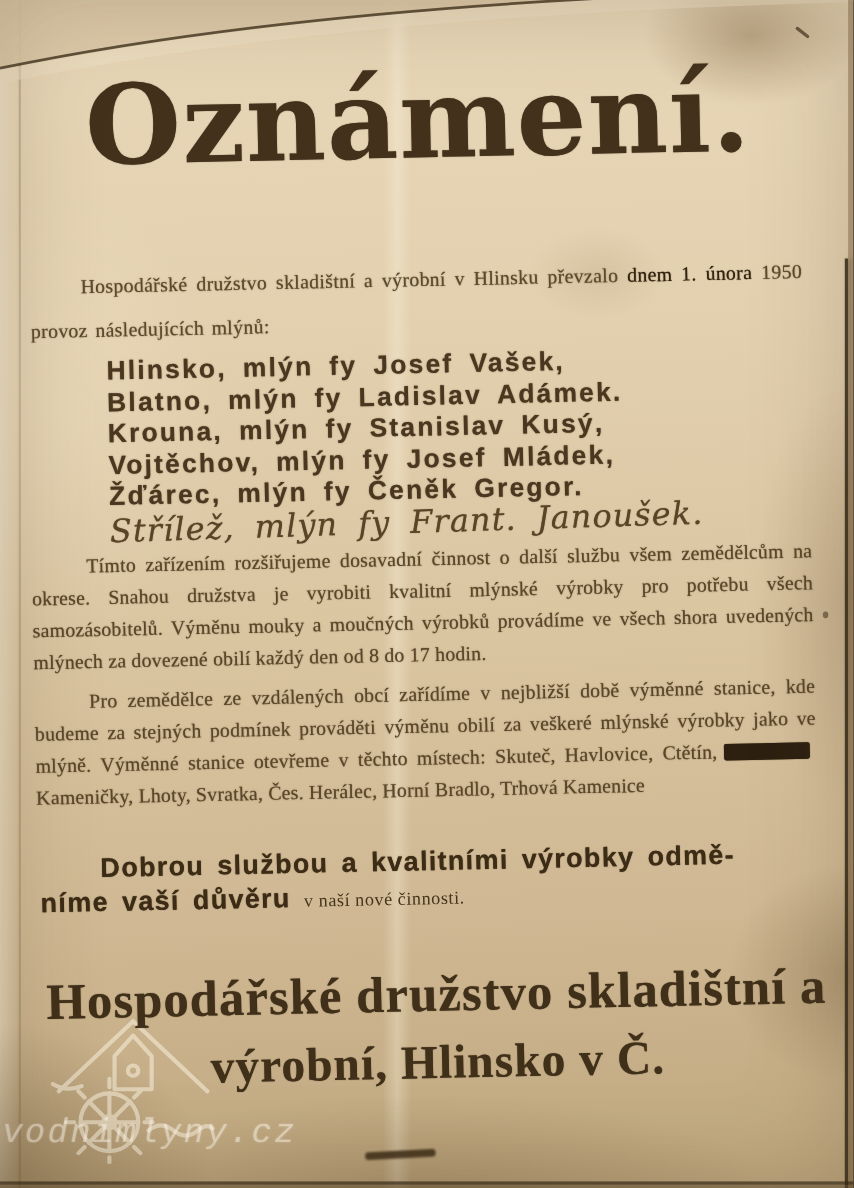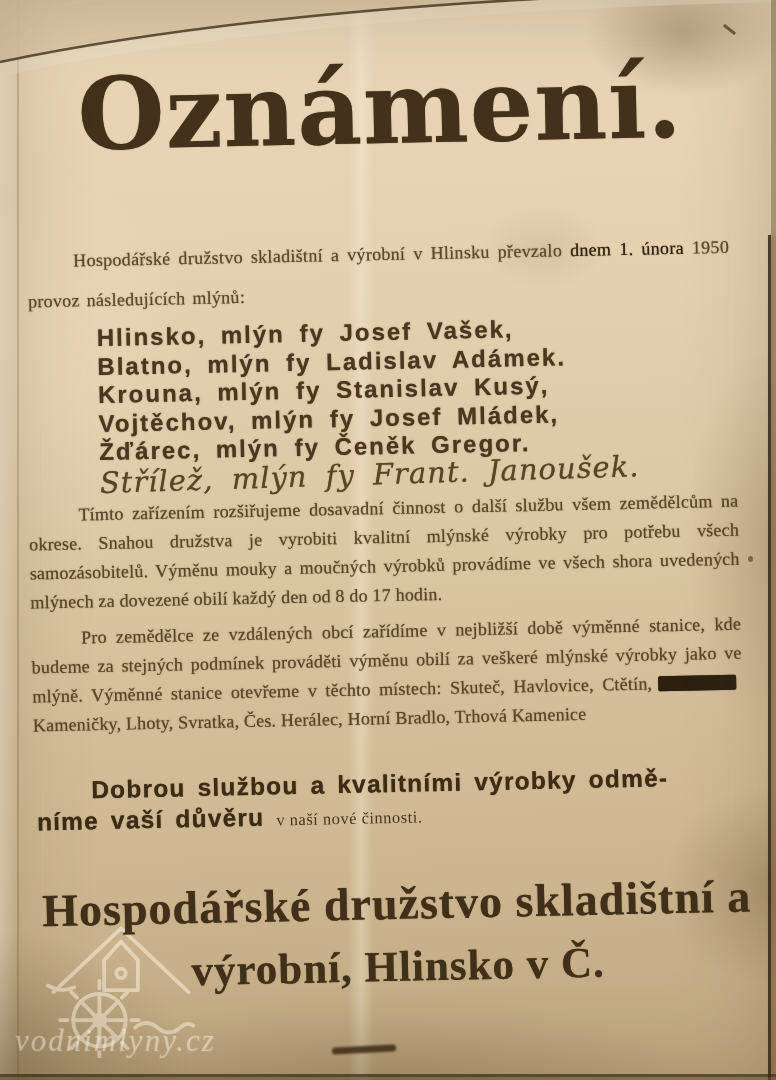--- a/index.html
+++ b/index.html
@@ -58,26 +58,25 @@
   .vignette{
     position:absolute;inset:0;pointer-events:none;
     box-shadow:inset 0 0 90px rgba(88,68,42,.28);
   }
   .tick{position:absolute;background:rgba(62,47,26,.7);border-radius:2px;}
   .speck{position:absolute;background:rgba(62,47,26,.55);border-radius:50%;}
   
   .watermark{position:absolute;left:0;top:905px;width:300px;height:175px;pointer-events:none;}
   .wm-icon{position:absolute;left:46px;top:8px;opacity:.5;}
   .wm-text{
-    position:absolute;left:2px;top:118px;
-    font-family:Liberation Serif, serif;font-style:italic;
+    position:absolute;left:2px;top:108px;
+    font-family:Liberation Mono, monospace;font-style:italic;
     font-size:31px;letter-spacing:2px;
     color:rgba(255,248,232,.42);
     text-shadow:0 0 2px rgba(255,255,255,.25);
-    margin-left:13px;
   }
   
   .content{position:absolute;inset:0;transform:rotate(-1.2deg);transform-origin:50% 45%;}
   .title{
     position:absolute;top:56px;left:0;width:776px;margin:0;
     text-align:center;
     font-family:"DejaVu Serif",serif;font-weight:bold;
     font-size:100px;line-height:1.05;letter-spacing:1px;
     color:#43311c;text-shadow:0 0 1px rgba(67,49,28,.7);
   }

